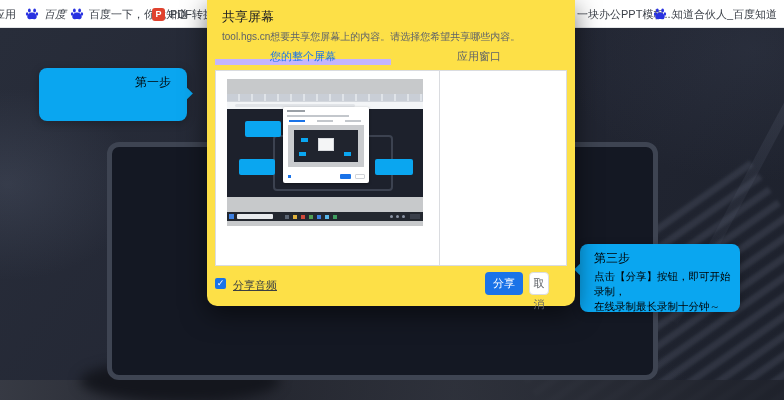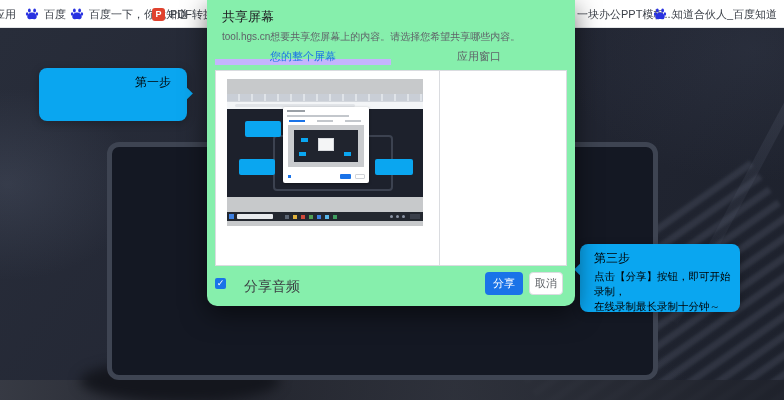--- a/index.html
+++ b/index.html
@@ -46,21 +46,21 @@
   .callout2 .co-title { text-align:right; padding-right:16px; }
   .callout2 .co-body { text-align:center; }
   .callout2 .co-body .l2 { text-align:right; padding-right:16px; }
 
   .callout3 { left:580px; top:216px; width:160px; height:68px; }
   .callout3 .pointer { left:-4px; }
   .callout3 .co-title { text-align:left; padding-left:14px; }
   .callout3 .co-body { text-align:left; padding-left:14px; }
 
   
-  .dialog { left:207px; top:0; width:368px; height:306px; background:#86efac; border-radius:0 0 10px 10px;
+  .dialog { left:207px; top:0; width:368px; height:306px; background:#fde047; border-radius:0 0 10px 10px;
     box-shadow:0 8px 26px rgba(0,0,0,.55); z-index:5; }
   .dlg-title { left:15px; top:8px; font-size:13px; color:#202124; }
   .dlg-sub { left:15px; top:30px; font-size:10px; color:#5f6368; white-space:nowrap; }
   .tabs { left:8px; top:46px; width:352px; height:19px; display:flex; }
   .tab { flex:1; text-align:center; font-size:11px; color:#5f6368; padding-top:3px; cursor:pointer; }
   .tab.active { color:#1a73e8; border-bottom:6px solid #c4b5fd; }
   .preview-pane { left:8px; top:70px; width:352px; height:196px; border:1px solid #dadce0; background:#fff; }
   .pane-divider { left:223px; top:0; width:1px; height:194px; background:#dadce0; }
 
   
@@ -91,35 +91,35 @@
   .t-taskbar { left:0; top:103px; width:196px; height:9px; background:#23272f; }
   .tb-win { left:2px; top:2px; width:5px; height:5px; background:#3d7fe0; }
   .tb-search { left:10px; top:2px; width:36px; height:5px; background:#e8eaed; border-radius:1px; }
   .tb-ico { top:2.5px; width:4px; height:4px; }
   .tb-tray { top:3px; width:3px; height:3px; background:#8a93a3; border-radius:50%; }
   .tb-clock { right:3px; top:2px; width:10px; height:5px; background:#3a3f4a; }
 
   
   .chk { left:8px; top:278px; width:11px; height:11px; background:#1a73e8; border-radius:2px; color:#fff;
     font-size:9px; line-height:11px; text-align:center; cursor:pointer; }
-  .chk-label { left:37px; top:278px; font-size:14px; color:#3c4043; }
+  .chk-label { left:26px; top:278px; font-size:11px; color:#3c4043;text-decoration:underline; }
   .btn { top:272px; height:23px; border-radius:4px; font-size:11px; line-height:23px; text-align:center; cursor:pointer; }
   .btn-share { left:278px; width:38px; background:#1a73e8; color:#fff; }
-  .btn-cancel { left:322px; width:34px; background:#fff; border:1px solid #dadce0; color:#5f6368; line-height:21px; }
+  .btn-cancel { left:322px; width:20px; background:#fff; border:1px solid #dadce0; color:#5f6368; line-height:21px; }
 </style>
 </head>
 <body>
 
 <div class="screen">
 
   <div class="abs bookmarks-bar">
     <div class="abs bm-item" style="left:-6px;">
       <span>应用</span>
     </div>
-    <div class="abs bm-item" style="left:25px;">
+    <div class="abs bm-item" style="left:25px;font-style:italic;">
       <span class="favicon">
         <svg viewBox="0 0 16 16" width="14" height="14" fill="#2932e1">
             <ellipse cx="5" cy="4" rx="1.6" ry="2.3"></ellipse>
             <ellipse cx="11" cy="4" rx="1.6" ry="2.3"></ellipse>
             <ellipse cx="2.4" cy="8" rx="1.4" ry="2"></ellipse>
             <ellipse cx="13.6" cy="8" rx="1.4" ry="2"></ellipse>
             <path d="M8 6.2c2.9 0 5.4 2.4 5.4 5 0 1.9-1.5 3.2-3.1 2.8-.9-.2-1.6-.4-2.3-.4s-1.4.2-2.3.4C4.1 14.4 2.6 13.1 2.6 11.2 2.6 8.6 5.1 6.2 8 6.2z"></path>
           </svg>
       </span>
       <span>百度</span>

